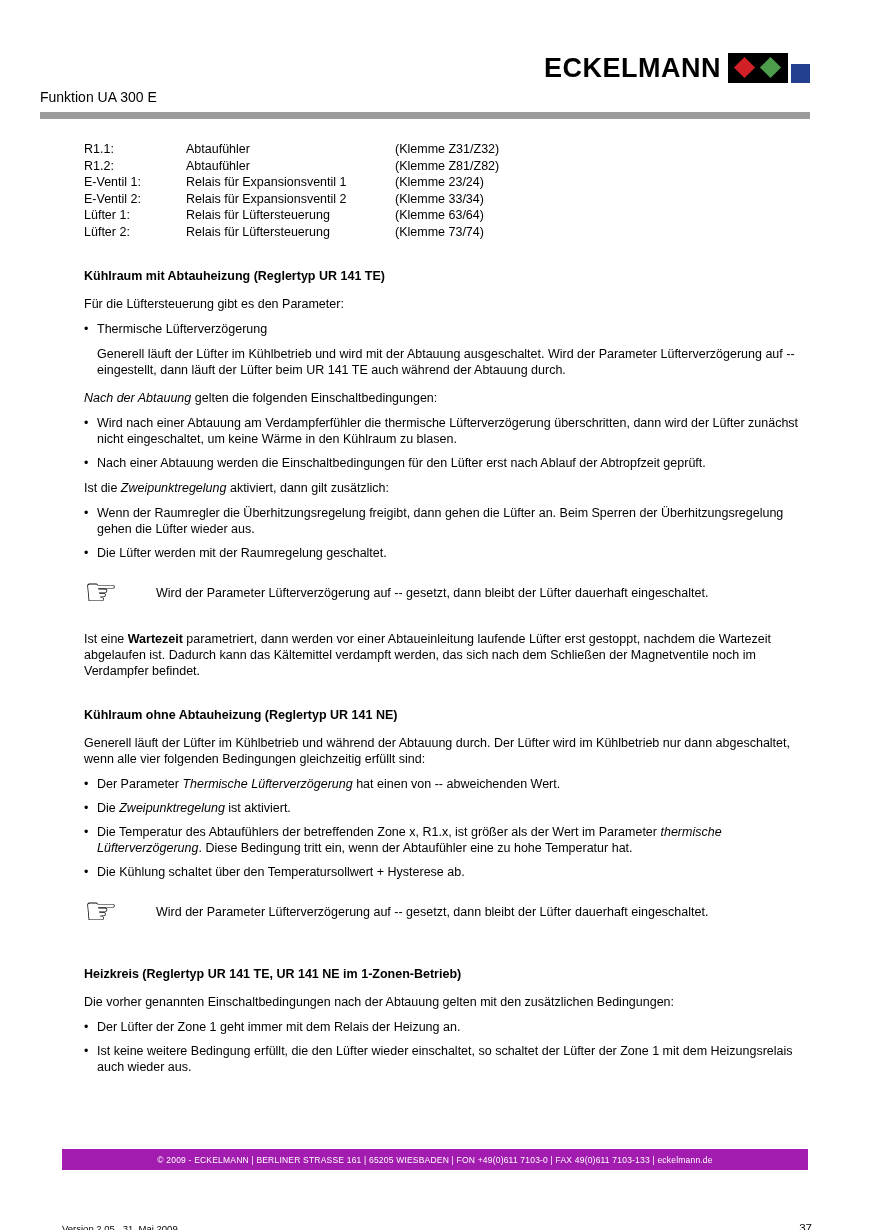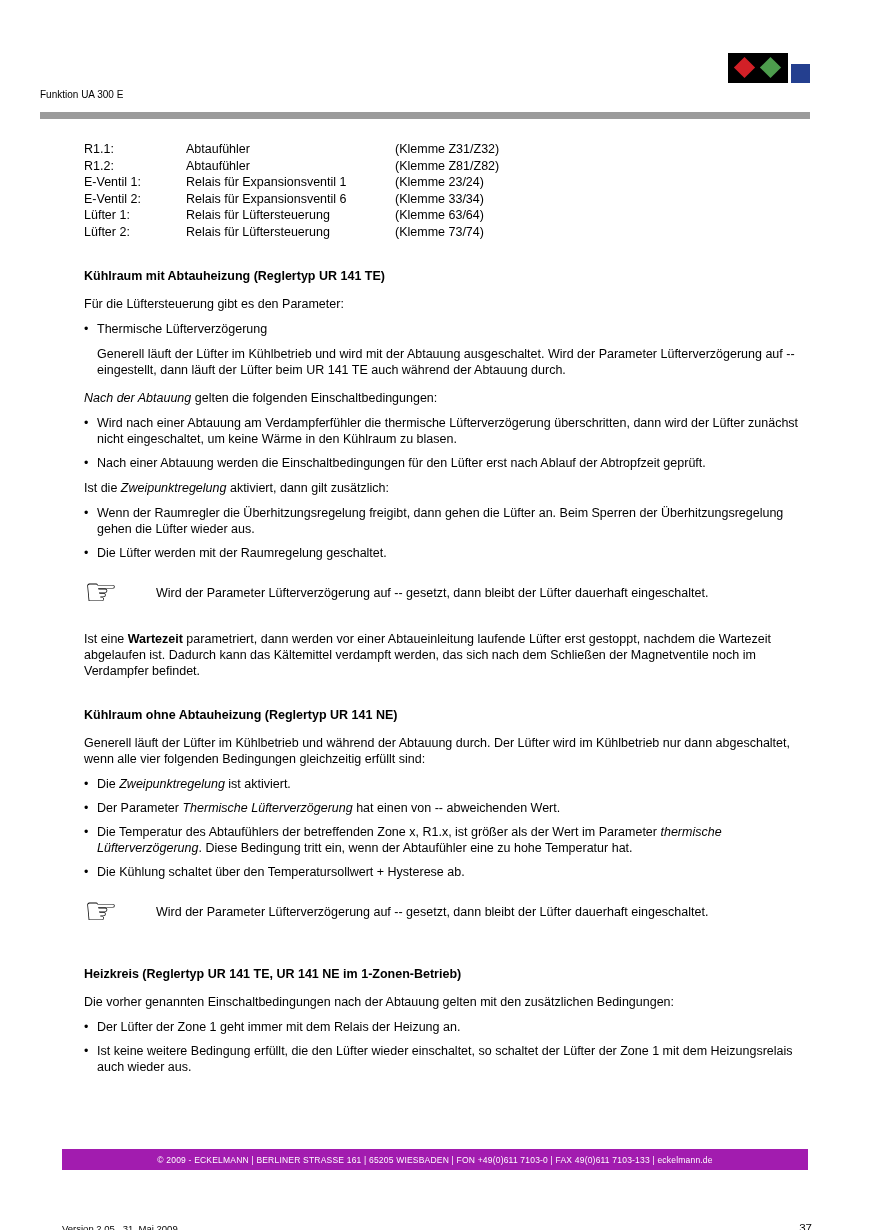--- a/index.html
+++ b/index.html
@@ -12,21 +12,21 @@
   .page { position: relative; width: 870px; height: 1230px; background: #fff; overflow: hidden; }
 
   
   .logo { position: absolute; top: 53px; right: 60px; display: flex; align-items: flex-start; }
   .logo-text { font-size: 27px; font-weight: bold; letter-spacing: 0.5px; line-height: 30px; margin-right: 7px; }
   .logo-mark { position: relative; width: 60px; height: 30px; background: #000; display: inline-block; overflow: hidden; }
   .diamond { position: absolute; width: 15px; height: 15px; top: 7px; }
   .diamond.red { left: 9px; background: #d22027; transform: rotate(45deg); }
   .diamond.green { left: 35px; background: #4d9d4d; transform: rotate(45deg); }
   .logo-blue { width: 19px; height: 19px; background: #243f8f; margin-left: 3px; margin-top: 11px; display: inline-block; }
-  .doc-label { position: absolute; left: 40px; top: 89px; font-size: 10px; }
+  .doc-label { position: absolute; left: 40px; top: 89px; font-size: 14px; }
   .header-rule { position: absolute; left: 40px; right: 60px; top: 112px; height: 7px; background: #9b9b9b; }
 
   
   .content { position: absolute; left: 84px; top: 141px; width: 724px; font-size: 12.5px; line-height: 16px; }
   .io-table { border-collapse: collapse; }
   .io-table td { padding: 0; font-size: 12.5px; line-height: 16.5px; vertical-align: top; }
   .io-table td.c1 { width: 102px; }
   .io-table td.c2 { width: 209px; }
 
   h2 { font-size: 12.5px; line-height: 16px; font-weight: bold; margin: 28px 0 12px; }
@@ -53,20 +53,21 @@
                  display: flex; justify-content: space-between; align-items: baseline; }
   .version { font-size: 9.5px; white-space: pre; }
   .page-number { font-size: 11.5px; }
 </style>
 </head>
 <body>
 
 <div class="page">
 
   <div class="logo">
+    <span class="logo-text">ECKELMANN</span>
     <span class="logo-mark">
       <span class="diamond red"></span>
       <span class="diamond green"></span>
     </span>
     <span class="logo-blue"></span>
   </div>
   <div class="doc-label">Funktion UA 300 E</div>
   <div class="header-rule"></div>
 
   <div class="content">
@@ -83,21 +84,21 @@
           <td class="c2">Abtaufühler</td>
           <td class="c3">(Klemme Z81/Z82)</td>
         </tr>
         <tr>
           <td class="c1">E-Ventil 1:</td>
           <td class="c2">Relais für Expansionsventil 1</td>
           <td class="c3">(Klemme 23/24)</td>
         </tr>
         <tr>
           <td class="c1">E-Ventil 2:</td>
-          <td class="c2">Relais für Expansionsventil 6</td>
+          <td class="c2">Relais für Expansionsventil 2</td>
           <td class="c3">(Klemme 33/34)</td>
         </tr>
         <tr>
           <td class="c1">Lüfter 1:</td>
           <td class="c2">Relais für Lüftersteuerung</td>
           <td class="c3">(Klemme 63/64)</td>
         </tr>
         <tr>
           <td class="c1">Lüfter 2:</td>
           <td class="c2">Relais für Lüftersteuerung</td>
@@ -124,22 +125,22 @@
     </ul>
     <div class="note">
       <span class="hand">☞</span>
       <p>Wird der Parameter Lüfterverzögerung auf -- gesetzt, dann bleibt der Lüfter dauerhaft eingeschaltet.</p>
     </div>
     <p class="p-warte"><span>Ist eine </span><span class="b">Wartezeit</span><span> parametriert, dann werden vor einer Abtaueinleitung laufende Lüfter erst gestoppt, nachdem die Wartezeit abgelaufen ist. Dadurch kann das Kältemittel verdampft werden, das sich nach dem Schließen der Magnetventile noch im Verdampfer befindet.</span></p>
 
     <h2>Kühlraum ohne Abtauheizung (Reglertyp UR 141 NE)</h2>
     <p>Generell läuft der Lüfter im Kühlbetrieb und während der Abtauung durch. Der Lüfter wird im Kühlbetrieb nur dann abgeschaltet, wenn alle vier folgenden Bedingungen gleichzeitig erfüllt sind:</p>
     <ul>
+      <li><span>Der Parameter </span><span class="i">Thermische Lüfterverzögerung</span><span> hat einen von -- abweichenden Wert.</span></li>
       <li><span>Die </span><span class="i">Zweipunktregelung</span><span> ist aktiviert.</span></li>
-      <li><span>Der Parameter </span><span class="i">Thermische Lüfterverzögerung</span><span> hat einen von -- abweichenden Wert.</span></li>
       <li><span>Die Temperatur des Abtaufühlers der betreffenden Zone x, R1.x, ist größer als der Wert im Parameter </span><span class="i">thermische Lüfterverzögerung</span><span>. Diese Bedingung tritt ein, wenn der Abtaufühler eine zu hohe Temperatur hat.</span></li>
       <li>Die Kühlung schaltet über den Temperatursollwert + Hysterese ab.</li>
     </ul>
     <div class="note">
       <span class="hand">☞</span>
       <p>Wird der Parameter Lüfterverzögerung auf -- gesetzt, dann bleibt der Lüfter dauerhaft eingeschaltet.</p>
     </div>
 
     <h2 class="mt-lg">Heizkreis (Reglertyp UR 141 TE, UR 141 NE im 1-Zonen-Betrieb)</h2>
     <p>Die vorher genannten Einschaltbedingungen nach der Abtauung gelten mit den zusätzlichen Bedingungen:</p>

